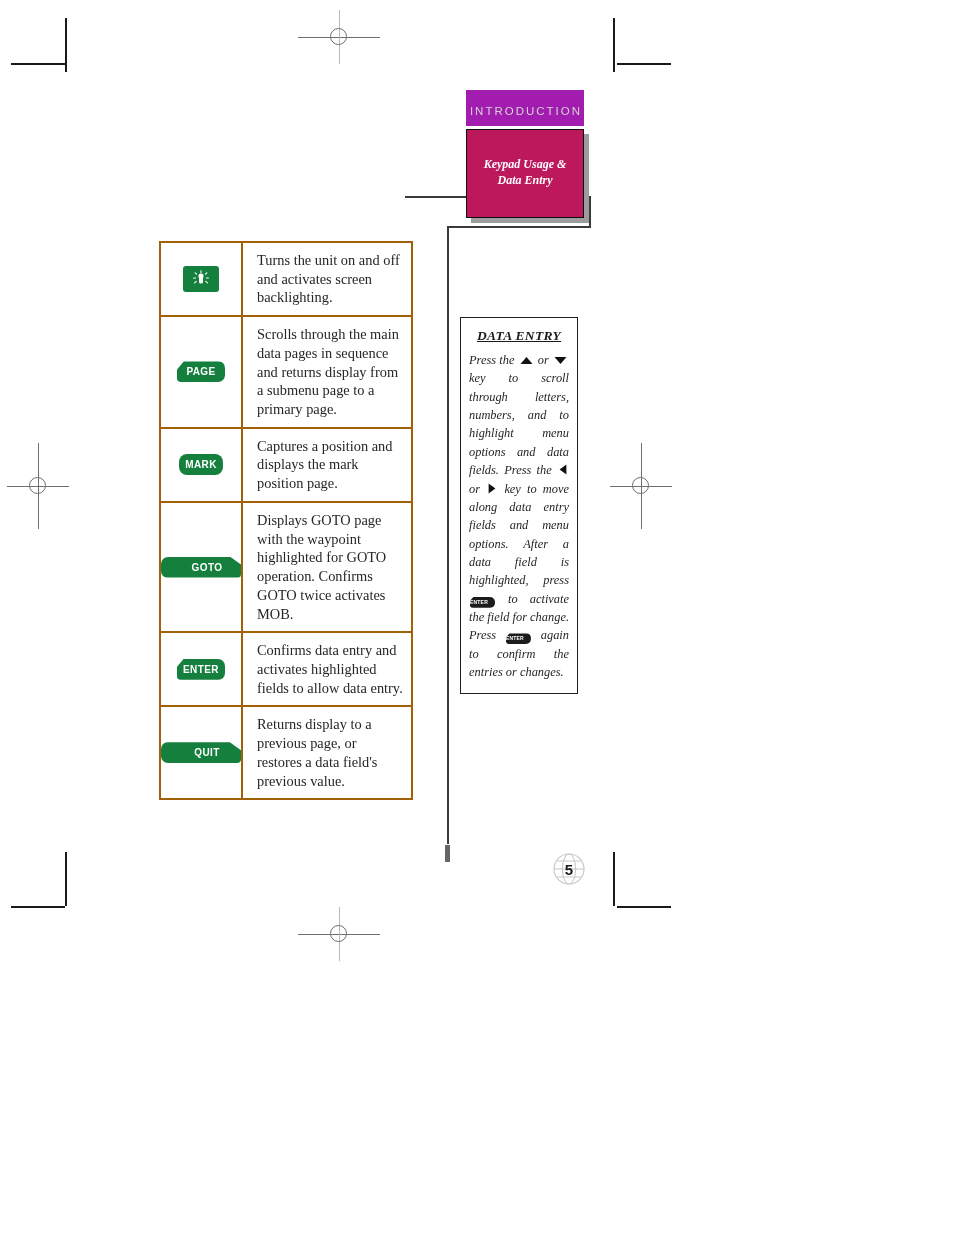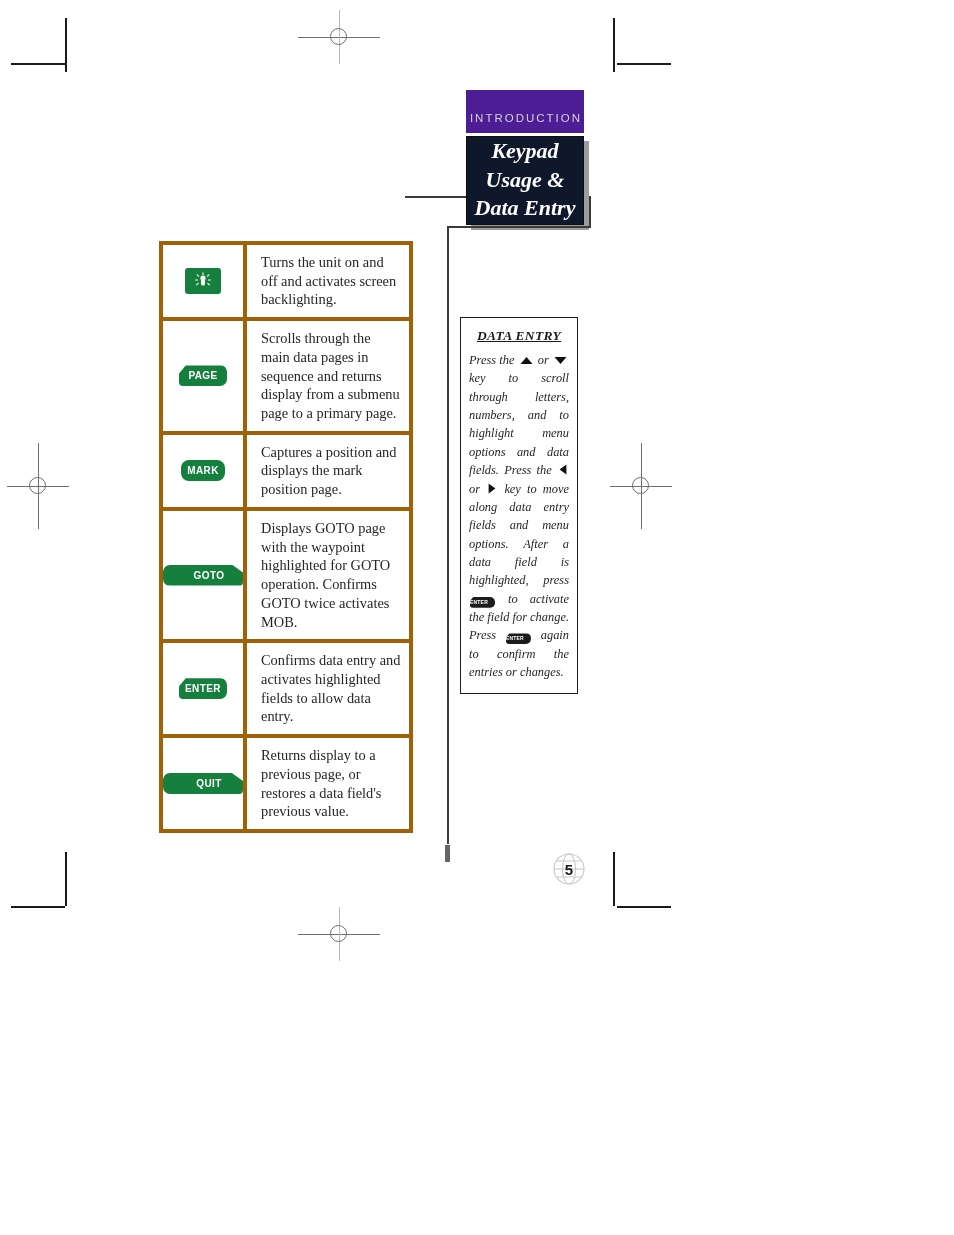--- a/index.html
+++ b/index.html
@@ -41,50 +41,50 @@
   .reg.side .lh { width: 62px; left: -16px; }
 
   
   .section-tab {
     position: absolute;
     left: 466px;
     top: 90px;
     width: 118px;
   }
   .tab-intro {
-    background: #4c1d95;
+    background: #a21caf;
     color: #d3d3d3;
     font-family: "Liberation Sans", "DejaVu Sans", sans-serif;
     font-size: 11.5px;
     letter-spacing: 2.0px;
     text-align: center;
-    padding: 23px 0 8px 2px;
+    padding: 16px 0 8px 2px;
     line-height: 1;
   }
   .tab-title-wrap {
     position: relative;
     margin-top: 3px;
   }
   .tab-title-shadow {
     position: absolute;
     left: 5px; top: 5px;
     width: 118px; height: 89px;
     background: #9c9c9c;
   }
   .tab-title {
     position: relative;
     width: 118px;
     height: 89px;
-    background: #0f172a;
+    background: #be185d;
     border: 1.5px solid #0d0d0d;
     box-sizing: border-box;
     color: #ffffff;
     font-style: italic;
     font-weight: bold;
-    font-size: 22px;
+    font-size: 12px;
     line-height: 1.3;
     text-align: center;
     display: flex;
     align-items: center;
     justify-content: center;
   }
   .tab-title span { display: block; padding: 0 4px; }
 
   
   .rule-left {
@@ -120,21 +120,21 @@
 
   
   .key-table {
     position: absolute;
     left: 159px;
     top: 241px;
     width: 254px;
     border-collapse: collapse;
   }
   .key-table td {
-    border: 4px solid #a16207;
+    border: 2px solid #a16207;
     vertical-align: middle;
     padding: 0;
     margin-left: 16px;
   }
   .key-table td.keycell {
     width: 70px;
     text-align: center;
     padding: 9px 0;
   }
   .key-table td.desccell {

